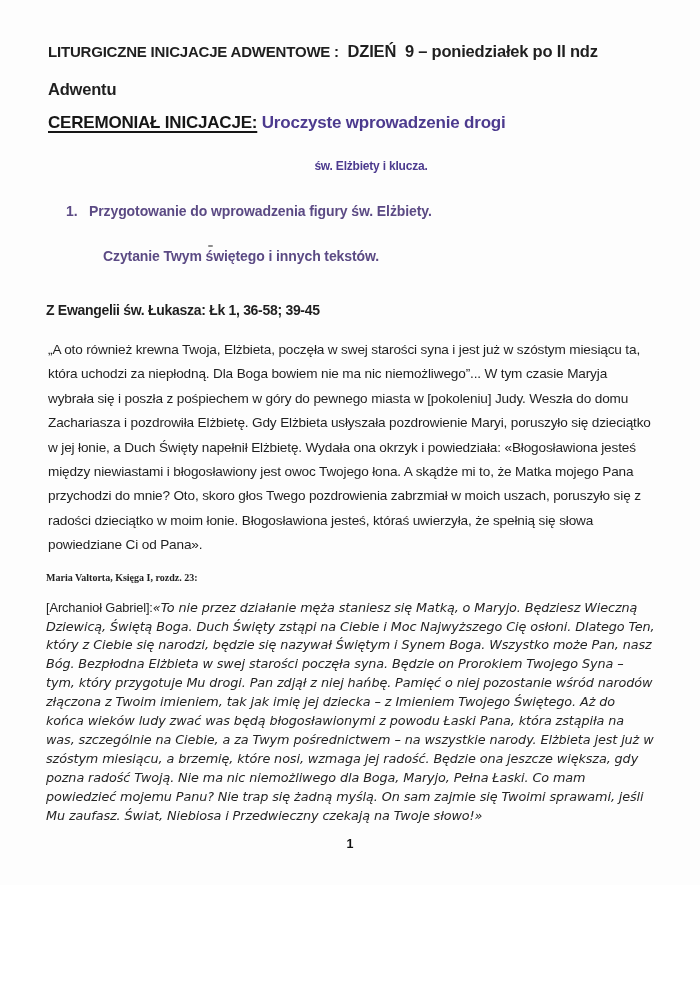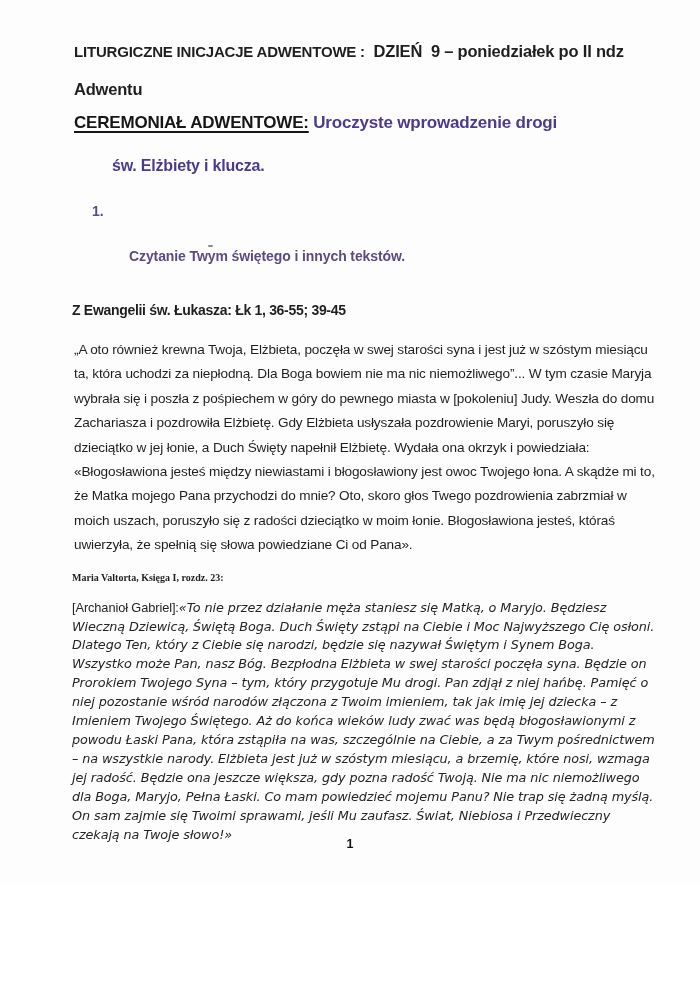--- a/index.html
+++ b/index.html
@@ -2,34 +2,34 @@
 <html lang="pl" style="--purple-main: #4c3a8e; --purple-sub: #5b4a84;"><head>
 <meta charset="utf-8">
 <title>Scan</title>
 <style>
   html,body{margin:0;padding:0;background:#ffffff;}
   .page{
     position:relative;
     width:700px;height:885px;
     background:#fdfdfd;
     box-sizing:border-box;
-    padding:30px 44px 0 74px;
+    padding:30px 44px 0 48px;
     font-family:"Liberation Sans",sans-serif;
     color:#1f1f1f;
     overflow:hidden;
   }
   
   .doc-title{font-weight:bold;line-height:33px;letter-spacing:-0.2px;}
   .title-prefix{font-size:15px;}
   .title-main{font-size:16.5px;white-space:pre-wrap;}
   
   .ceremonial{margin-top:6px;font-size:17px;font-weight:bold;letter-spacing:-0.2px;line-height:22px;}
   .cer-label{color:#161616;text-decoration:underline;text-decoration-thickness:2px;text-underline-offset:3px;}
   .cer-headline{color:var(--purple-main);}
-  .cer-line2{margin-top:21px;font-size:16px;font-weight:bold;color:var(--purple-main);text-align:left;padding-left:38px;line-height:22px;letter-spacing:-0.2px;}
+  .cer-line2{margin-top:21px;font-size:12px;font-weight:bold;color:var(--purple-main);text-align:center;padding-left:38px;line-height:22px;letter-spacing:-0.2px;}
   
   .section-row{margin-top:24px;display:flex;font-size:14px;font-weight:bold;color:var(--purple-sub);line-height:20px;letter-spacing:-0.1px;}
   .sec-num{margin-left:18px;width:23px;flex:none;}
   .section-sub{margin-top:25px;margin-left:55px;font-size:14px;font-weight:bold;color:var(--purple-sub);line-height:20px;letter-spacing:-0.1px;}
   
   .gospel-heading{margin-top:34px;margin-left:-2px;font-size:14px;font-weight:bold;line-height:20px;letter-spacing:-0.3px;}
   .gospel-text{margin:18px 0 0 0;font-size:13.6px;line-height:24.4px;letter-spacing:-0.15px;text-align:left;}
   
   .valtorta-heading{margin-top:10px;margin-left:-2px;font-family:"Liberation Serif",serif;font-size:10px;font-weight:bold;line-height:20px;}
   .valtorta-text{margin:11px 0 0 -2px;font-size:12.8px;line-height:18.9px;letter-spacing:-0.1px;color:#242424;}
@@ -44,32 +44,33 @@
 <body>
 
 <div class="page">
 
   <h1 class="doc-title" style="margin:0;">
     <span class="title-prefix">LITURGICZNE INICJACJE ADWENTOWE :</span>
     <span class="title-main">DZIEŃ  9 – poniedziałek po II ndz Adwentu</span>
   </h1>
 
   <div class="ceremonial">
-    <span class="cer-label">CEREMONIAŁ ADWENTOWE:</span>
+    <span class="cer-label">CEREMONIAŁ INICJACJE:</span>
     <span class="cer-headline">Uroczyste wprowadzenie drogi</span>
   </div>
   <div class="cer-line2">św. Elżbiety i klucza.</div>
 
   <div class="section-row">
     <span class="sec-num">1.</span>
+    <span class="sec-title">Przygotowanie do wprowadzenia figury św. Elżbiety.</span>
   </div>
 
   <div class="section-sub">Czytanie Twym świętego i innych tekstów.</div>
 
-  <div class="gospel-heading">Z Ewangelii św. Łukasza: Łk 1, 36-55; 39-45</div>
+  <div class="gospel-heading">Z Ewangelii św. Łukasza: Łk 1, 36-58; 39-45</div>
 
   <p class="gospel-text">„A oto również krewna Twoja, Elżbieta, poczęła w swej starości syna i jest już w szóstym miesiącu ta, która uchodzi za niepłodną. Dla Boga bowiem nie ma nic niemożliwego”... W tym czasie Maryja wybrała się i poszła z pośpiechem w góry do pewnego miasta w [pokoleniu] Judy. Weszła do domu Zachariasza i pozdrowiła Elżbietę. Gdy Elżbieta usłyszała pozdrowienie Maryi, poruszyło się dzieciątko w jej łonie, a Duch Święty napełnił Elżbietę. Wydała ona okrzyk i powiedziała: «Błogosławiona jesteś między niewiastami i błogosławiony jest owoc Twojego łona. A skądże mi to, że Matka mojego Pana przychodzi do mnie? Oto, skoro głos Twego pozdrowienia zabrzmiał w moich uszach, poruszyło się z radości dzieciątko w moim łonie. Błogosławiona jesteś, któraś uwierzyła, że spełnią się słowa powiedziane Ci od Pana».</p>
 
   <div class="valtorta-heading">Maria Valtorta, Księga I, rozdz. 23:</div>
 
   <p class="valtorta-text"><span class="v-speaker">[Archanioł Gabriel]:</span><span class="v-quote">«To nie przez działanie męża staniesz się Matką, o Maryjo. Będziesz Wieczną Dziewicą, Świętą Boga. Duch Święty zstąpi na Ciebie i Moc Najwyższego Cię osłoni. Dlatego Ten, który z Ciebie się narodzi, będzie się nazywał Świętym i Synem Boga. Wszystko może Pan, nasz Bóg. Bezpłodna Elżbieta w swej starości poczęła syna. Będzie on Prorokiem Twojego Syna – tym, który przygotuje Mu drogi. Pan zdjął z niej hańbę. Pamięć o niej pozostanie wśród narodów złączona z Twoim imieniem, tak jak imię jej dziecka – z Imieniem Twojego Świętego. Aż do końca wieków ludy zwać was będą błogosławionymi z powodu Łaski Pana, która zstąpiła na was, szczególnie na Ciebie, a za Twym pośrednictwem – na wszystkie narody. Elżbieta jest już w szóstym miesiącu, a brzemię, które nosi, wzmaga jej radość. Będzie ona jeszcze większa, gdy pozna radość Twoją. Nie ma nic niemożliwego dla Boga, Maryjo, Pełna Łaski. Co mam powiedzieć mojemu Panu? Nie trap się żadną myślą. On sam zajmie się Twoimi sprawami, jeśli Mu zaufasz. Świat, Niebiosa i Przedwieczny czekają na Twoje słowo!»</span></p>
 
   <div class="scan-artifact"></div>
 
   <div class="page-number">1</div>

